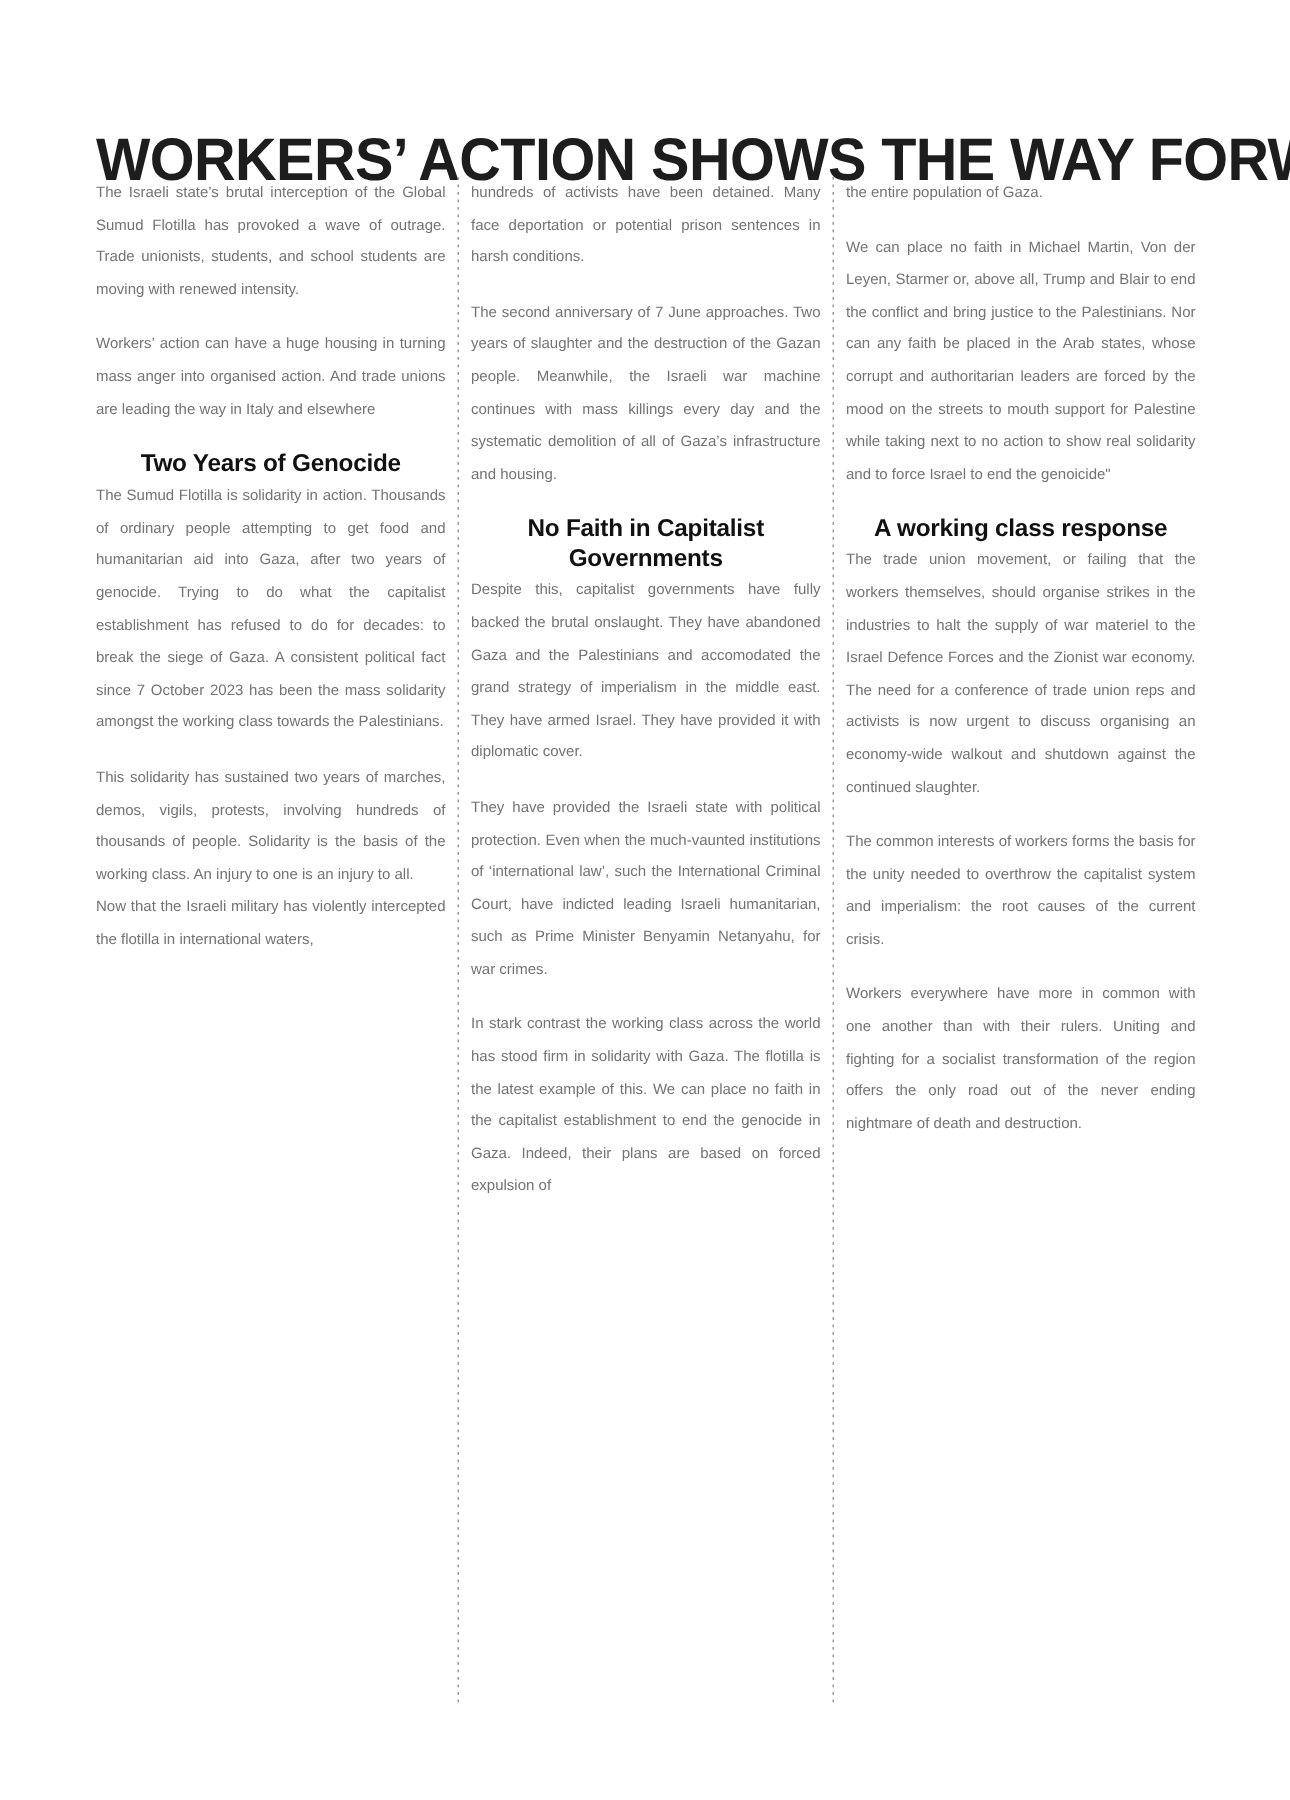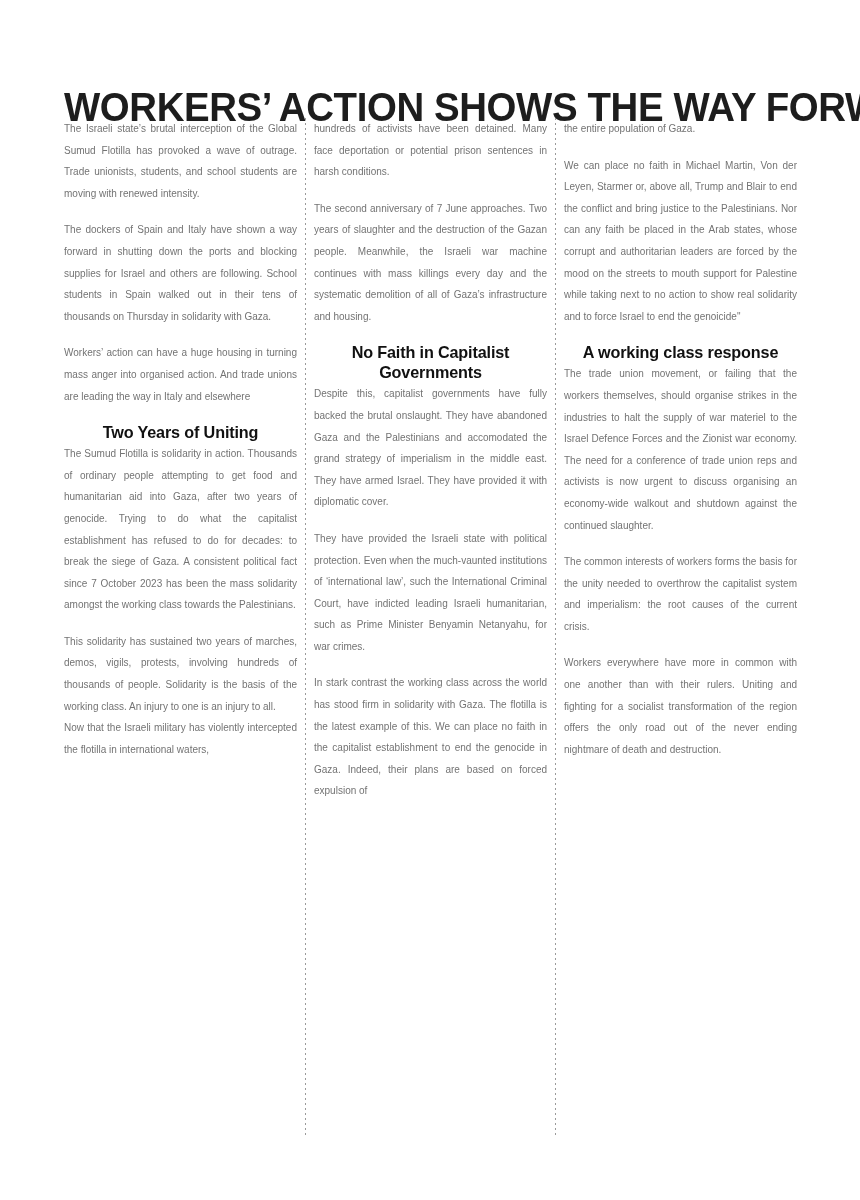--- a/index.html
+++ b/index.html
@@ -111,23 +111,22 @@
 <body>
 
 <div class="page">
 
   <h1 class="headline">WORKERS’ ACTION SHOWS THE WAY FORWARD</h1>
 
   <div class="columns">
 
     <div class="col">
       <p class="body">The Israeli state’s brutal interception of the Global Sumud Flotilla has provoked a wave of outrage. Trade unionists, students, and school students are moving with renewed intensity.</p>
-      <p class="body">The dockers of Spain and Italy have shown a way forward in shutting down the ports and blocking supplies for Israel and others are following. School students in Spain walked out in their tens of thousands on Thursday in solidarity with Gaza.</p>
       <p class="body">Workers’ action can have a huge housing in turning mass anger into organised action. And trade unions are leading the way in Italy and elsewhere</p>
-      <h2 class="subhead spaced">Two Years of Uniting</h2>
+      <h2 class="subhead spaced">Two Years of Genocide</h2>
       <p class="body">The Sumud Flotilla is solidarity in action. Thousands of ordinary people attempting to get food and humanitarian aid into Gaza, after two years of genocide. Trying to do what the capitalist establishment has refused to do for decades: to break the siege of Gaza. A consistent political fact since 7 October 2023 has been the mass solidarity amongst the working class towards the Palestinians.</p>
       <p class="body tight">This solidarity has sustained two years of marches, demos, vigils, protests, involving hundreds of thousands of people. Solidarity is the basis of the working class. An injury to one is an injury to all.</p>
       <p class="body">Now that the Israeli military has violently intercepted the flotilla in international waters,</p>
     </div>
 
     <div class="col-rule"></div>
 
     <div class="col">
       <p class="body">hundreds of activists have been detained. Many face deportation or potential prison sentences in harsh conditions.</p>
       <p class="body">The second anniversary of 7 June approaches. Two years of slaughter and the destruction of the Gazan people. Meanwhile, the Israeli war machine continues with mass killings every day and the systematic demolition of all of Gaza’s infrastructure and housing.</p>

